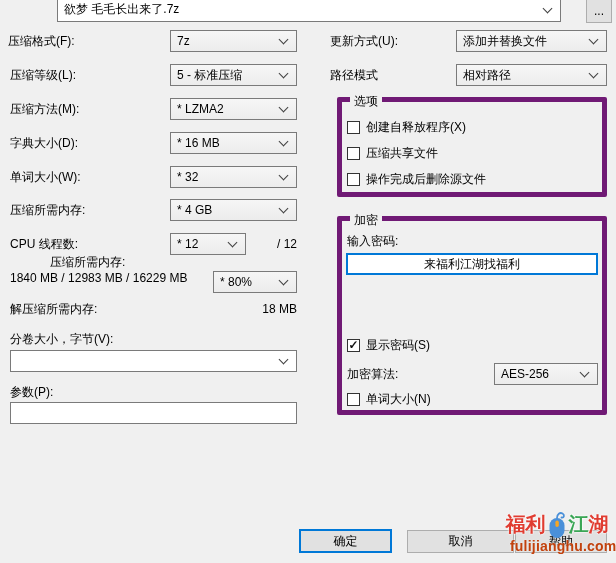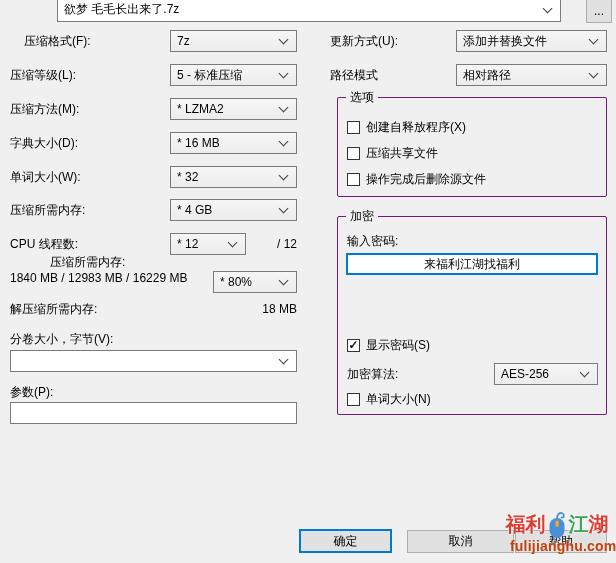--- a/index.html
+++ b/index.html
@@ -35,21 +35,21 @@
   .tinput {
     position:absolute; height:22px; background:#fff;
     border:1px solid #7a7a7a; padding:0 5px;
     display:flex; align-items:center; white-space:nowrap;
   }
   .tinput.focus { border:2px solid #0078d7; }
 
   
   .group {
     position:absolute;
-    border:1px solid #701a75;
+    border:5px solid #701a75;
     border-radius:2px;
   }
   .group-title {
     position:absolute; top:-9px; left:8px;
     background:#f0f0f0; padding:0 4px; line-height:16px;
   }
 
   
   .checkrow { position:absolute; display:flex; align-items:center; height:16px; cursor:default; }
   .cb {
@@ -83,21 +83,21 @@
 <body>
 
 <div class="combo white abs" id="archive-name-combo" style="left:57px; width:504px;">
   <span class="combo-text">欲梦 毛毛长出来了.7z</span>
   <span class="chev"></span>
 </div>
 <div class="btn" style="left:586px; top:-2px; width:26px; height:25px;">
   <span>...</span>
 </div>
 
-<div class="abs label" style="left:24px; top:30px;">压缩格式(F):</div>
+<div class="abs label" style="left:8px; top:30px;">压缩格式(F):</div>
 <div class="combo" style="left:170px; top:30px; width:127px;">
   <span class="combo-text">7z</span>
   <span class="chev"></span>
 </div>
 
 <div class="abs label" style="left:10px; top:64px;">压缩等级(L):</div>
 <div class="combo" style="left:170px; top:64px; width:127px;">
   <span class="combo-text">5 - 标准压缩</span>
   <span class="chev"></span>
 </div>

